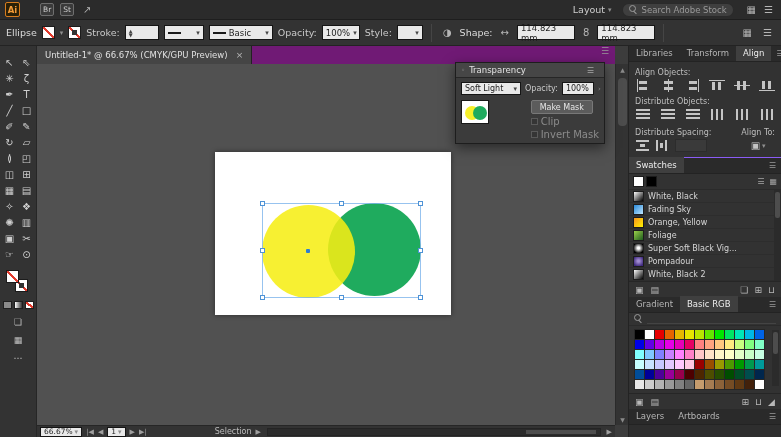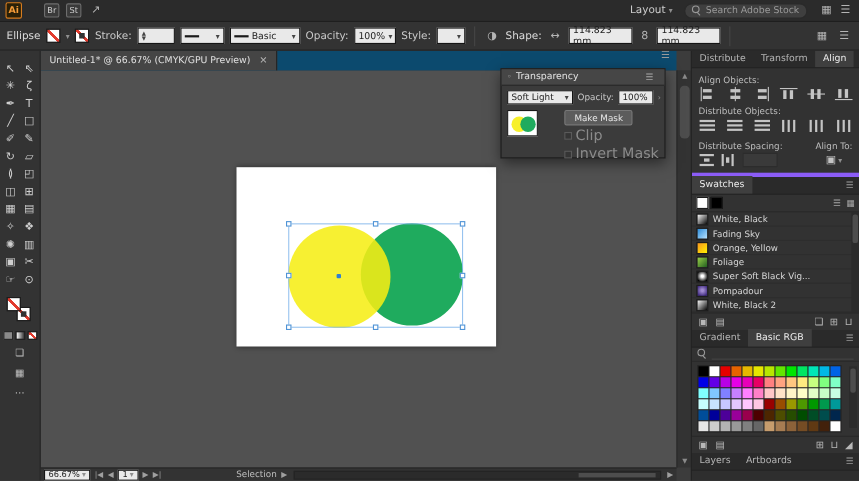--- a/index.html
+++ b/index.html
@@ -31,21 +31,21 @@
 .sw-none{width:13px;height:13px;border:1px solid #1c1c1c;background:linear-gradient(to top right,#fff 42%,#e23b2e 42%,#e23b2e 58%,#fff 58%);flex:none}
 .sw-none.ring{position:relative}
 .sw-none.ring::after{content:"";position:absolute;left:3px;top:3px;width:5px;height:5px;background:#333}
 .inputbox{background:#e9e9e9;color:#1d1d1d;border:1px solid #151515;height:15px;display:flex;align-items:center;padding:0 3px;gap:3px;font-size:8.5px;flex:none}
 .inputbox .caret{color:#444;margin-left:auto}
 .stepper{display:flex;flex-direction:column;font-size:5px;color:#444;line-height:4px}
 .line{width:13px;height:2px;background:#1a1a1a;flex:none}
 .vdiv{width:1px;height:18px;background:#454545;margin:0 3px;flex:none}
 
 
-.tabbar{position:absolute;left:37px;top:46px;width:578px;height:18px;background:#0c4a6e;display:flex;align-items:flex-start;z-index:3}
+.tabbar{position:absolute;left:37px;top:46px;width:578px;height:18px;background:#701a75;display:flex;align-items:flex-start;z-index:3}
 .doctab{height:18px;background:#454545;display:flex;align-items:center;gap:8px;padding:0 8px;font-size:8.5px;color:#e0e0e0;border-right:1px solid #222}
 .doctab .close{color:#b5b5b5;font-size:9px}
 .tabbar-menu{margin-left:auto;color:#9a9a9a;font-size:9px;padding:0 6px}
 
 
 .toolbar{position:absolute;left:0;top:46px;width:37px;height:391px;background:#333;border-right:1px solid #262626;display:flex;flex-direction:column;align-items:center;padding-top:8px;z-index:4}
 .tools{display:grid;grid-template-columns:17px 17px}
 .tool{width:17px;height:16px;display:flex;align-items:center;justify-content:center;font-size:10px;color:#cfcfcf}
 .fillstroke{position:relative;width:24px;height:24px;margin-top:8px;flex:none}
 .fs-stroke{position:absolute;left:9px;top:9px;width:13px;height:13px;border:1px solid #1c1c1c;background:linear-gradient(to top right,#fff 42%,#e23b2e 42%,#e23b2e 58%,#fff 58%)}
@@ -89,30 +89,30 @@
 .tpanel-h .dot{font-size:7px;color:#a8a8a8}
 .tpanel-h .pmenu{margin-left:auto;color:#a8a8a8;font-size:8px}
 .tp-row1{display:flex;align-items:center;gap:4px;padding:4px 5px 2px;font-size:8px;color:#c9c9c9}
 .tp-row1 .inputbox{height:13px;font-size:8px}
 .tp-row2{display:flex;padding:3px 5px;gap:16px}
 .tp-thumb{width:28px;height:24px;background:#fff;border:1px solid #181818;position:relative;overflow:hidden;flex:none}
 .tp-thumb .ty{position:absolute;left:3px;top:5px;width:14px;height:14px;border-radius:50%;background:#f6ee13;opacity:.9}
 .tp-thumb .tg{position:absolute;left:11px;top:5px;width:14px;height:14px;border-radius:50%;background:#1fab5e}
 .tp-right{margin-left:auto;display:flex;flex-direction:column;align-items:flex-start;gap:2px}
 .makemask{background:#5c5c5c;border:1px solid #787878;color:#e6e6e6;font-size:8px;height:14px;padding:0 8px;border-radius:2px;display:flex;align-items:center}
-.cbrow{display:flex;align-items:center;gap:3px;font-size:13px;color:#8b8b8b}
+.cbrow{display:flex;align-items:center;gap:3px;font-size:10px;color:#8b8b8b}
 .cb{width:7px;height:7px;border:1px solid #5a5a5a;background:#353535;flex:none}
 
 
 .dock{position:absolute;left:628px;top:46px;width:153px;height:391px;background:#323232;border-left:1px solid #232323;font-size:9px;display:flex;flex-direction:column;overflow:hidden;z-index:5}
 .ptabs{height:16px;background:#2a2a2a;display:flex;align-items:flex-end;border-bottom:1px solid #232323;flex:none}
 .ptab{padding:0 7px;color:#b5b5b5;font-size:8.5px;height:16px;display:flex;align-items:center}
 .ptab.active{background:#3f3f3f;color:#ececec}
 .pmenu{margin-left:auto;padding:0 5px;color:#9a9a9a;font-size:8px;align-self:center}
-.align-body{padding:4px 6px 2px;flex:none;border-bottom:4px solid #8b5cf6}
+.align-body{padding:4px 6px 2px;flex:none;border-bottom:1px solid #8b5cf6}
 .align-label{color:#bdbdbd;font-size:8px;margin:2px 0}
 .icn-row{display:flex;justify-content:space-between;margin:2px 0 5px}
 .icn{width:16px;height:13px;position:relative;display:inline-block}
 .icn::before,.icn::after{content:"";position:absolute;background:#c4c4c4}
 .al-hl::before{left:2px;top:0;width:1px;height:13px}
 .al-hl::after{left:4px;top:2px;width:8px;height:3px;box-shadow:0 6px 0 0 #c4c4c4}
 .al-hc::before{left:8px;top:0;width:1px;height:13px}
 .al-hc::after{left:4px;top:2px;width:9px;height:3px;box-shadow:0 6px 0 0 #c4c4c4}
 .al-hr::before{right:2px;top:0;width:1px;height:13px}
 .al-hr::after{right:4px;top:2px;width:8px;height:3px;box-shadow:0 6px 0 0 #c4c4c4}
@@ -332,21 +332,21 @@
           <span class="cb"></span>
           <span>Invert Mask</span>
         </span>
       </span>
     </div>
   </div>
 
   <div class="dock">
 
     <div class="ptabs">
-      <span class="ptab">Distribute</span>
+      <span class="ptab">Libraries</span>
       <span class="ptab">Transform</span>
       <span class="ptab active">Align</span>
       <span class="pmenu">☰</span>
     </div>
     <div class="align-body">
       <div class="align-label">Align Objects:</div>
       <div class="icn-row">
         <span class="icn al-hl"></span>
         <span class="icn al-hc"></span>
         <span class="icn al-hr"></span>

